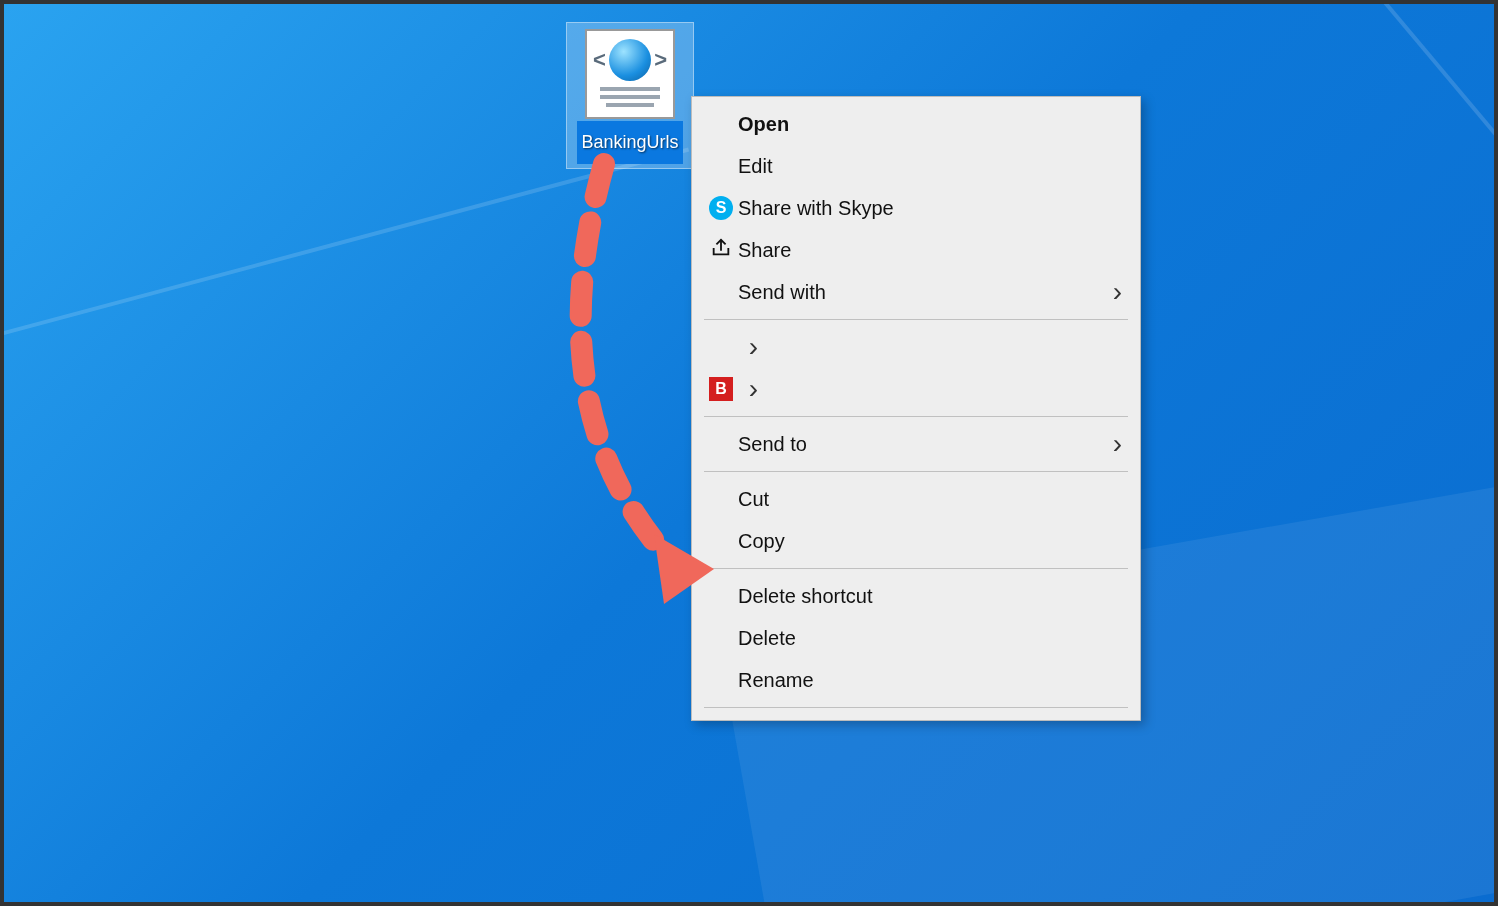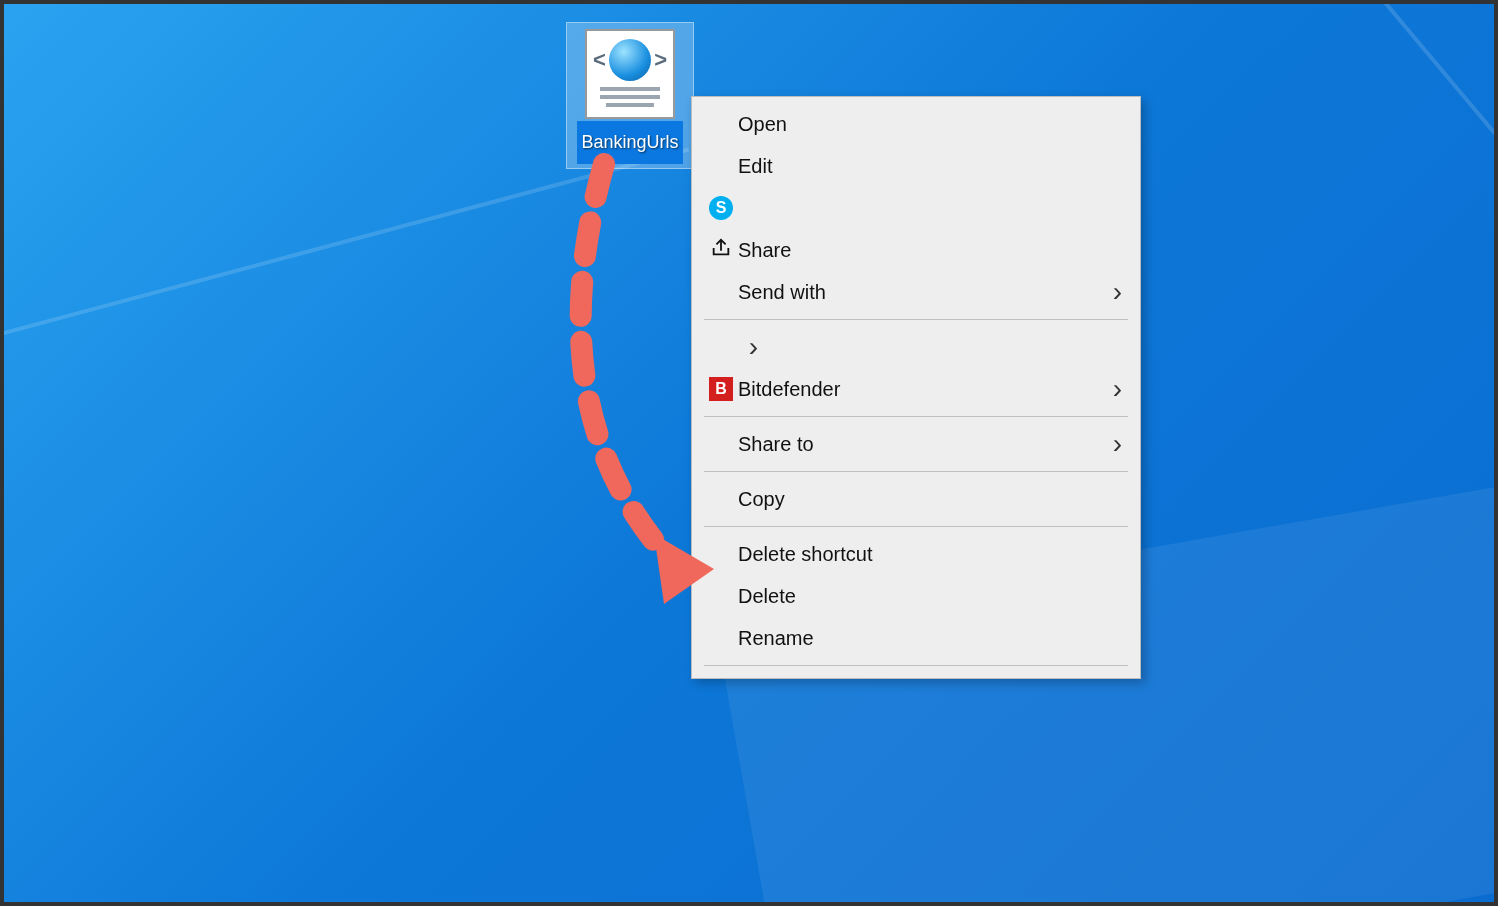--- a/index.html
+++ b/index.html
@@ -86,21 +86,21 @@
     cursor: default;
   }
   .menu-item .icon-slot {
     width: 34px;
     display: flex;
     align-items: center;
     justify-content: center;
   }
   .menu-item .label { flex: 1; }
   .menu-item .chev { width: 20px; text-align: right; color:#333; font-size:22px; }
-  .menu-item.bold .label { font-weight: 400; }
+  .menu-item.bold .label { font-weight: 700; }
   .sep {
     height: 1px;
     background: #c0c0c0;
     margin: 6px 12px;
   }
 
   .skype-icon {
     width:24px; height:24px; border-radius:50%;
     background:#00aff0; color:#fff; font-weight:bold;
     display:flex; align-items:center; justify-content:center;
@@ -151,20 +151,21 @@
       </div>
       <div class="menu-item">
         <span class="icon-slot"></span>
         <span class="label">Edit</span>
         <span class="chev"></span>
       </div>
       <div class="menu-item">
         <span class="icon-slot">
           <div class="skype-icon">S</div>
         </span>
+        <span class="label">Share with Skype</span>
         <span class="chev"></span>
       </div>
       <div class="menu-item">
         <span class="icon-slot">
           <span class="share-icon"><svg viewBox="0 0 24 24" fill="none" stroke="#111" stroke-width="2">
               <path d="M4 12v7h16v-7"></path>
               <path d="M12 3v12"></path>
               <path d="M7 8l5-5 5 5"></path>
             </svg></span>
         </span>
@@ -178,30 +179,34 @@
       </div>
       <div class="sep"></div>
       <div class="menu-item">
         <span class="icon-slot"></span>
         <span class="chev" style="font-size: 28px; font-weight: 300;">›</span>
       </div>
       <div class="menu-item">
         <span class="icon-slot">
           <div class="bitdef-icon">B</div>
         </span>
-        <span class="label">Bitdefender</span>
-        <span class="chev" style="font-size: 28px; font-weight: 300;">›</span>
-      </div>
-      <div class="sep"></div>
-      <div class="menu-item">
-        <span class="icon-slot"></span>
-        <span class="label">Share to</span>
-        <span class="chev" style="font-size: 28px; font-weight: 300;">›</span>
-      </div>
-      <div class="sep"></div>
+        <span class="chev" style="font-size: 28px; font-weight: 300;">›</span>
+      </div>
+      <div class="sep"></div>
+      <div class="menu-item">
+        <span class="icon-slot"></span>
+        <span class="label">Send to</span>
+        <span class="chev" style="font-size: 28px; font-weight: 300;">›</span>
+      </div>
+      <div class="sep"></div>
+      <div class="menu-item">
+        <span class="icon-slot"></span>
+        <span class="label">Cut</span>
+        <span class="chev"></span>
+      </div>
       <div class="menu-item">
         <span class="icon-slot"></span>
         <span class="label">Copy</span>
         <span class="chev"></span>
       </div>
       <div class="sep"></div>
       <div class="menu-item">
         <span class="icon-slot"></span>
         <span class="label">Delete shortcut</span>
         <span class="chev"></span>

